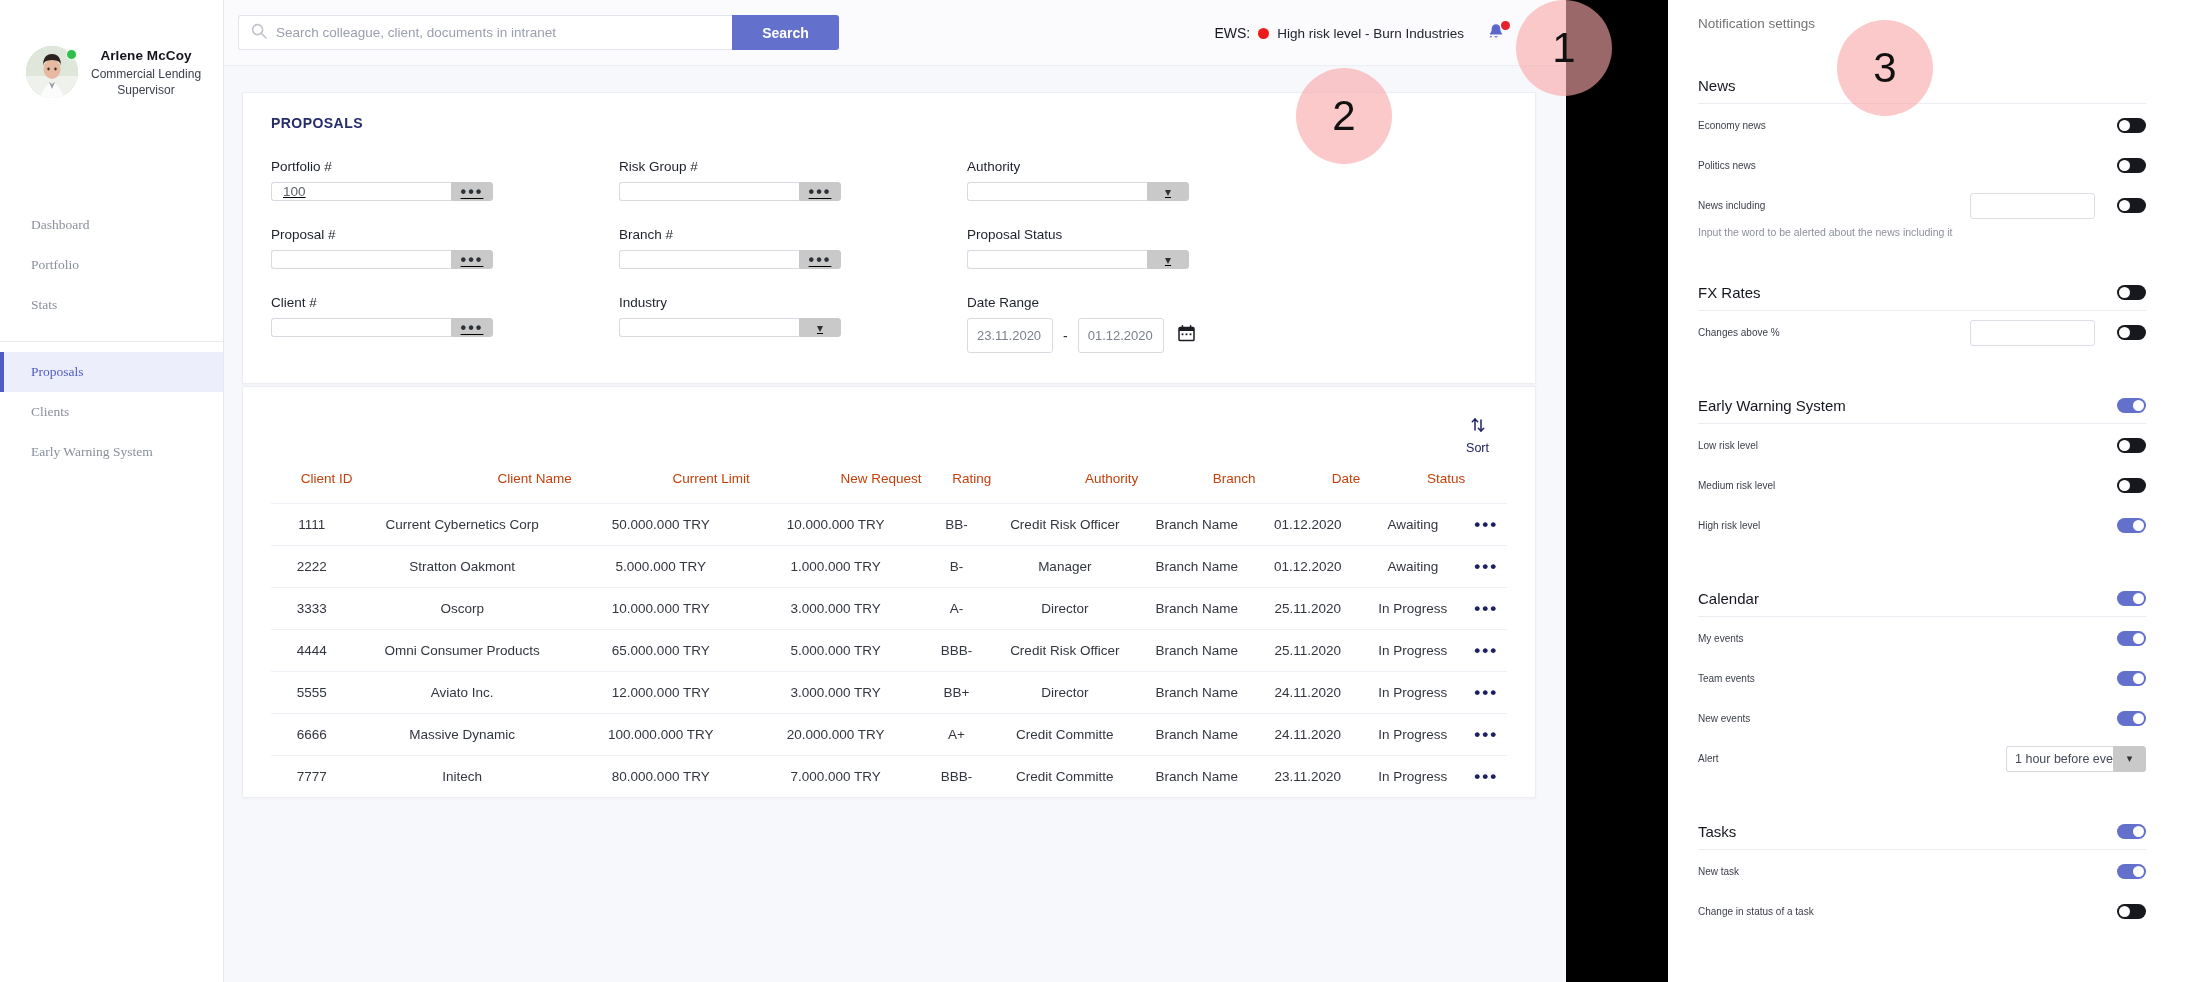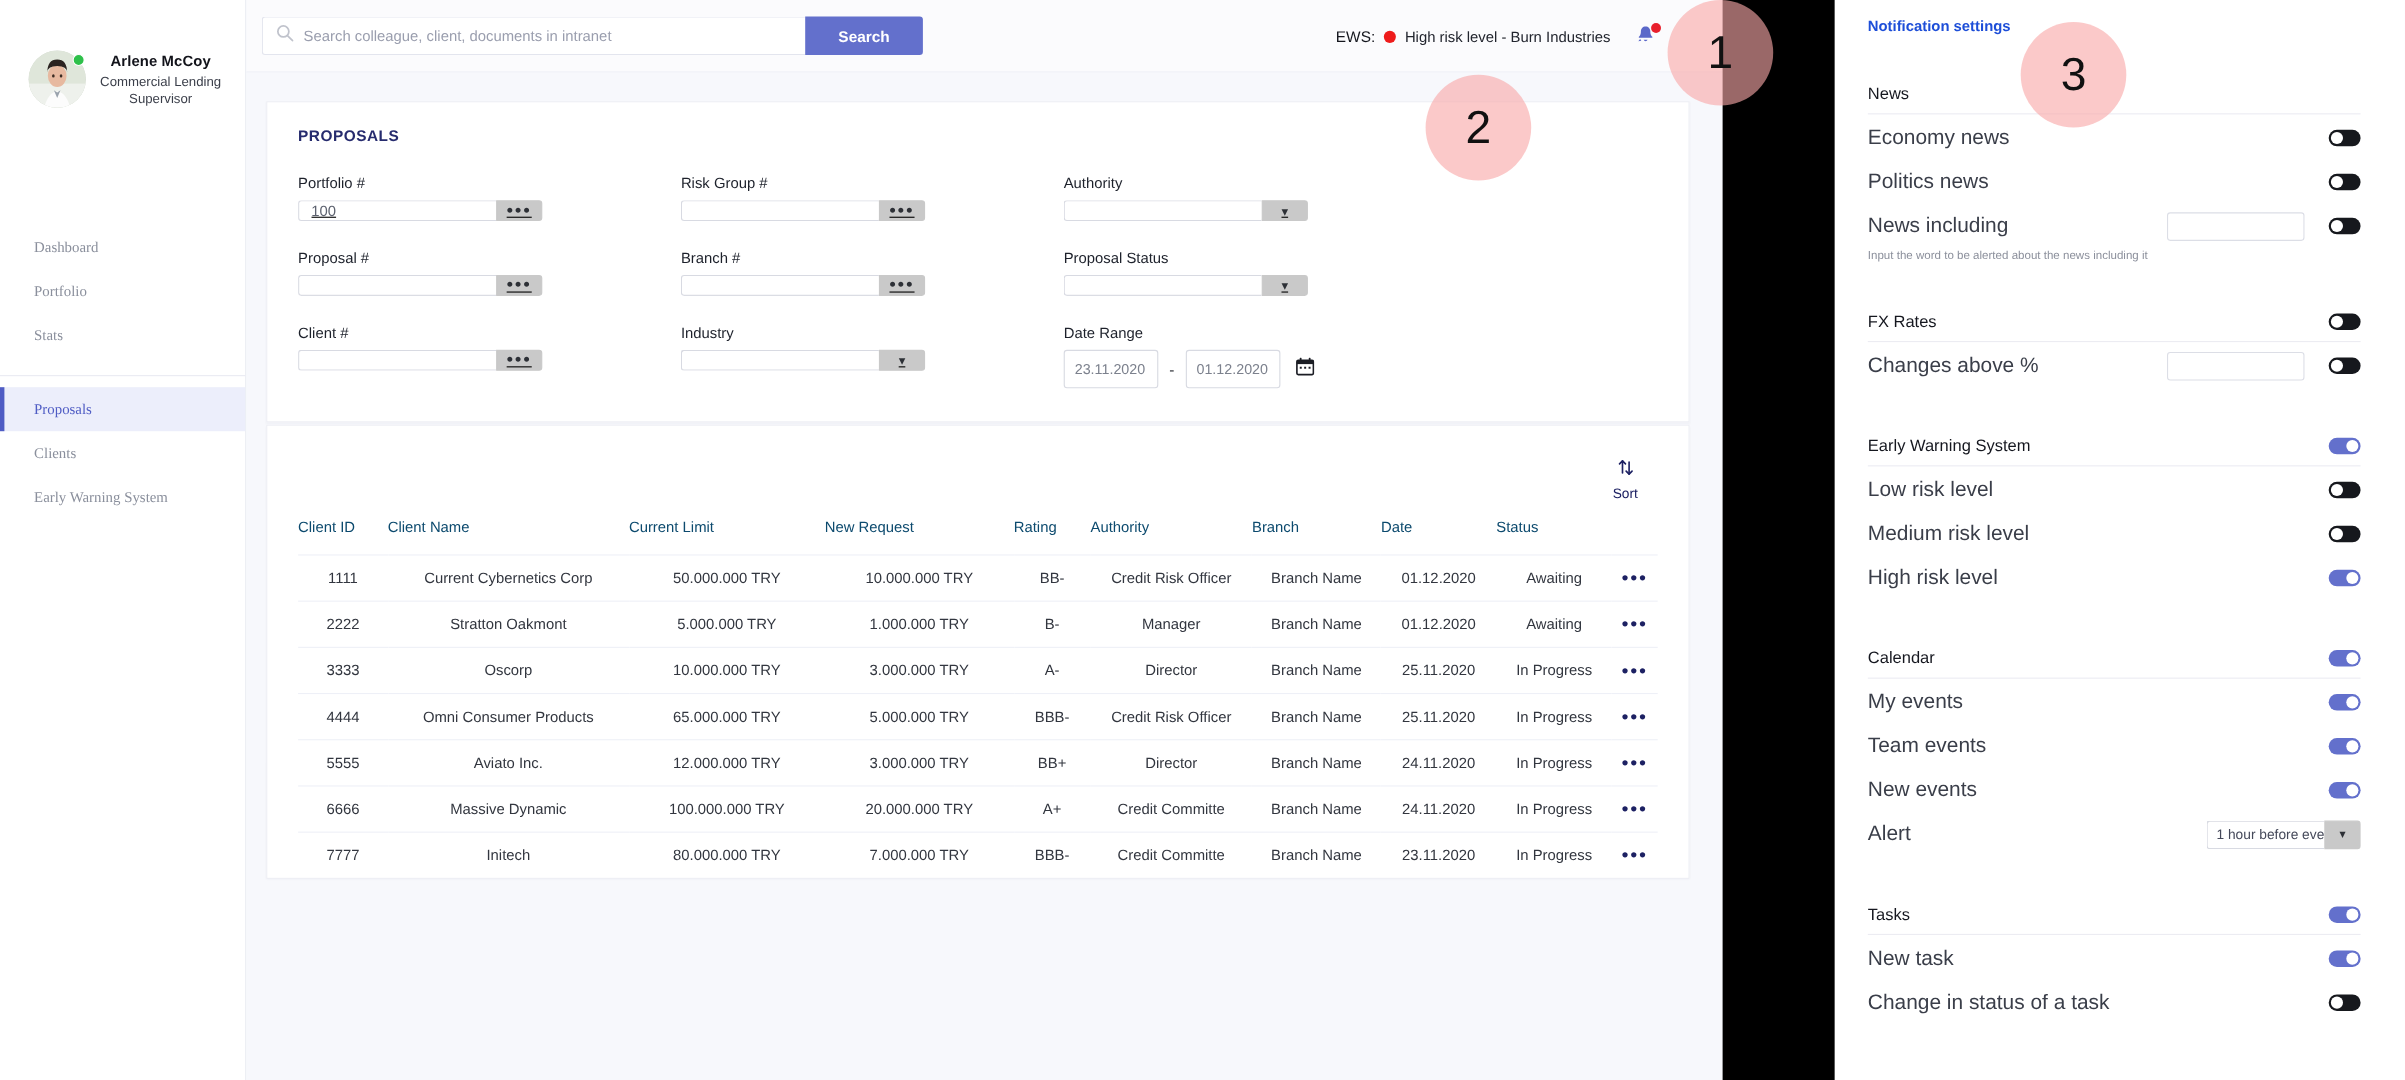--- a/index.html
+++ b/index.html
@@ -138,21 +138,21 @@
   .card-table { margin-top: 2px; padding: 0 28px 0 28px; }
   .sort-row { display: flex; justify-content: flex-end; padding: 30px 18px 16px 0; }
   .sort-btn {
     display: flex; flex-direction: column; align-items: center; gap: 4px;
     cursor: pointer; color: #1d2163;
   }
   .sort-label { font-size: 12.5px; color: #1d2163; }
 
   table { width: 100%; border-collapse: collapse; }
   thead th {
-    text-align: left; font-size: 13.5px; font-weight: normal; color: #0c4a6e;
+    text-align: right; font-size: 13.5px; font-weight: normal; color: #c2410c;
     padding: 0 0 17px 0;
   }
   tbody tr { border-top: 1px solid #eef0f7; text-align: center; }
   tbody td {
     font-size: 13.5px; color: #32363f; padding: 12px 0 12px 0; white-space: nowrap;
   }
   .col-id { width: 88px; }
   .col-name { width: 228px; }
   .col-limit { width: 188px; }
   .col-req { width: 182px; }
@@ -166,34 +166,34 @@
     color: #1d2163; font-size: 17px; letter-spacing: 2px; font-weight: bold;
     cursor: pointer; line-height: 1;
   }
 
   
   .notif {
     position: absolute; left: 1668px; top: 0; width: 518px; height: 982px;
     background: #ffffff; padding: 16px 0 0 0;
   }
   .notif-title {
-    font-size: 13.5px; font-weight: bold; color: #1d4ed8; padding: 0 0 0 30px;
+    font-size: 13.5px; font-weight: normal; color: #737373; padding: 0 0 0 30px;
   }
   .notif-body { padding: 0 40px 0 30px; }
   .section { margin-top: 46px; }
   .section-head {
     display: flex; align-items: center; justify-content: space-between;
     border-bottom: 1px solid #ececf2; padding-bottom: 9px;
   }
   .section-title { font-size: 15px; color: #15171f; }
   .row {
     display: flex; align-items: center; justify-content: space-between;
     height: 37px; margin-top: 3px;
   }
-  .row-label { font-size: 19px; color: #3a3e49; }
+  .row-label { font-size: 10px; color: #3a3e49; }
   .row-right { display: flex; align-items: center; gap: 22px; }
   .text-input {
     width: 125px; height: 26px; border: 1px solid #dcdee6; border-radius: 3px;
     background: #fff; outline: none; font-family: "Liberation Sans", sans-serif;
     font-size: 12.5px; color: #45495a; padding: 0 7px;
   }
   .helper { font-size: 10.5px; color: #8c909c; margin-top: 2px; }
 
   .toggle {
     width: 29px; height: 15px; border-radius: 8px; position: relative;

